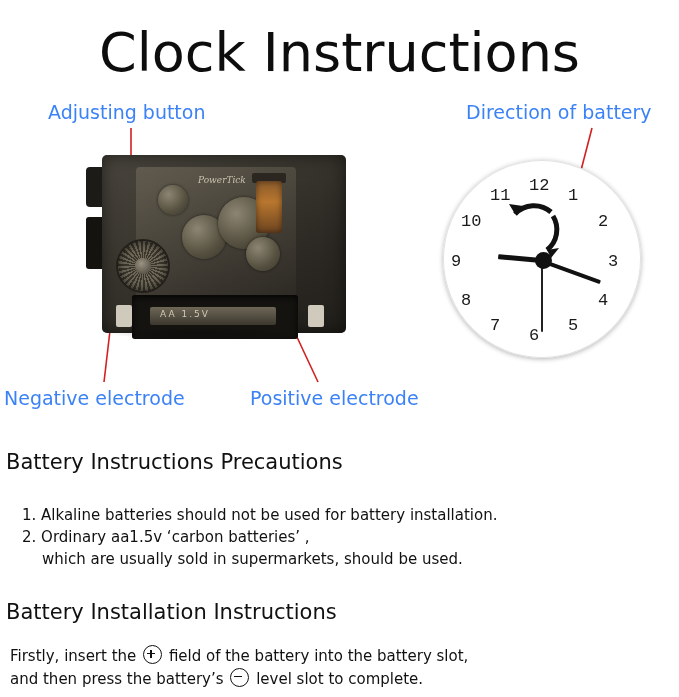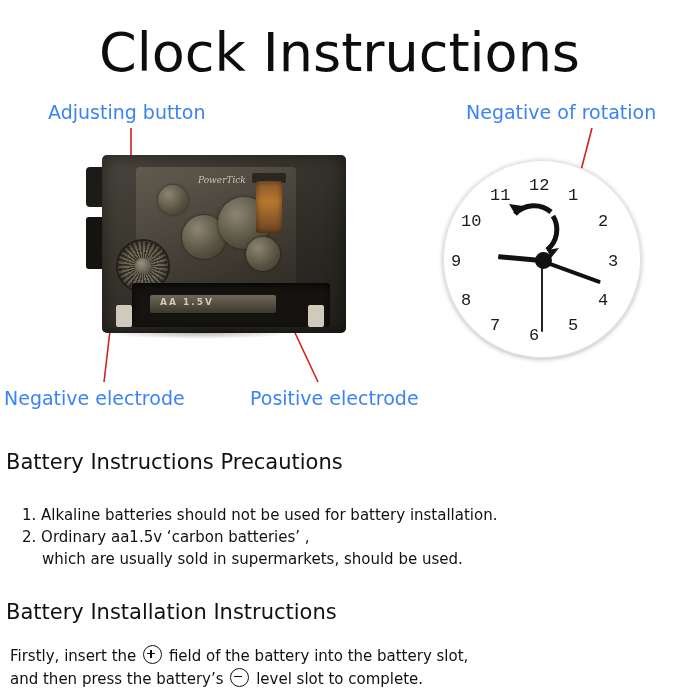--- a/index.html
+++ b/index.html
@@ -117,24 +117,23 @@
     background: repeating-conic-gradient(#6d6757 0deg 6deg, #3a362c 6deg 12deg);
     box-shadow: 0 0 0 2px #221f1a, inset 0 0 8px rgba(0,0,0,.7);
   }
   .adjust-knob::after {
     content: "";
     position: absolute; left: 17px; top: 17px; width: 16px; height: 16px;
     border-radius: 50%;
     background: radial-gradient(circle at 40% 35%, #9a9383, #443f34);
   }
   .batt-bay {
-    position: absolute; left: 30px; top: 128px; width: 198px; height: 44px;
+    position: absolute; left: 30px; top: 140px; width: 166px; height: 44px;
     background: #141310; border-radius: 3px;
     box-shadow: inset 0 2px 6px rgba(0,0,0,.8);
-    font-weight: bold;
   }
   .batt-strip {
     position: absolute; left: 18px; top: 12px; width: 126px; height: 18px;
     background: linear-gradient(180deg,#6e6757,#3c382f);
     border-radius: 2px;
   }
   .batt-strip span {
     position:absolute; left: 10px; top: 2px;
     font-size: 9px; color:#cfc8b6; letter-spacing: 2px;
     font-family: "DejaVu Sans", sans-serif;
@@ -242,21 +241,21 @@
   .circ-sym.plus::before { left: 3px; top: 6.5px; width: 8px; height: 1.8px; }
   .circ-sym.plus::after  { left: 6.1px; top: 3.5px; width: 1.8px; height: 8px; }
   .circ-sym.minus::before{ left: 3px; top: 6.5px; width: 8px; height: 1.8px; }
 </style>
 </head>
 <body>
 
 <div class="title">Clock Instructions</div>
 
 <div class="callout lbl-adjust">Adjusting button</div>
-<div class="callout lbl-dir">Negative of rotation</div>
+<div class="callout lbl-dir">Direction of battery</div>
 <div class="callout lbl-neg">Negative electrode</div>
 <div class="callout lbl-pos">Positive electrode</div>
 
 <svg width="679" height="420" style="position:absolute;left:0;top:0;pointer-events:none;">
   <line x1="131" y1="128" x2="131" y2="268" stroke="#d32020" stroke-width="1.6"></line>
   <line x1="592" y1="128" x2="566" y2="228" stroke="#d32020" stroke-width="1.6"></line>
   <line x1="104" y1="382" x2="111" y2="322" stroke="#d32020" stroke-width="1.6"></line>
   <line x1="318" y1="382" x2="289" y2="320" stroke="#d32020" stroke-width="1.6"></line>
 </svg>
 

